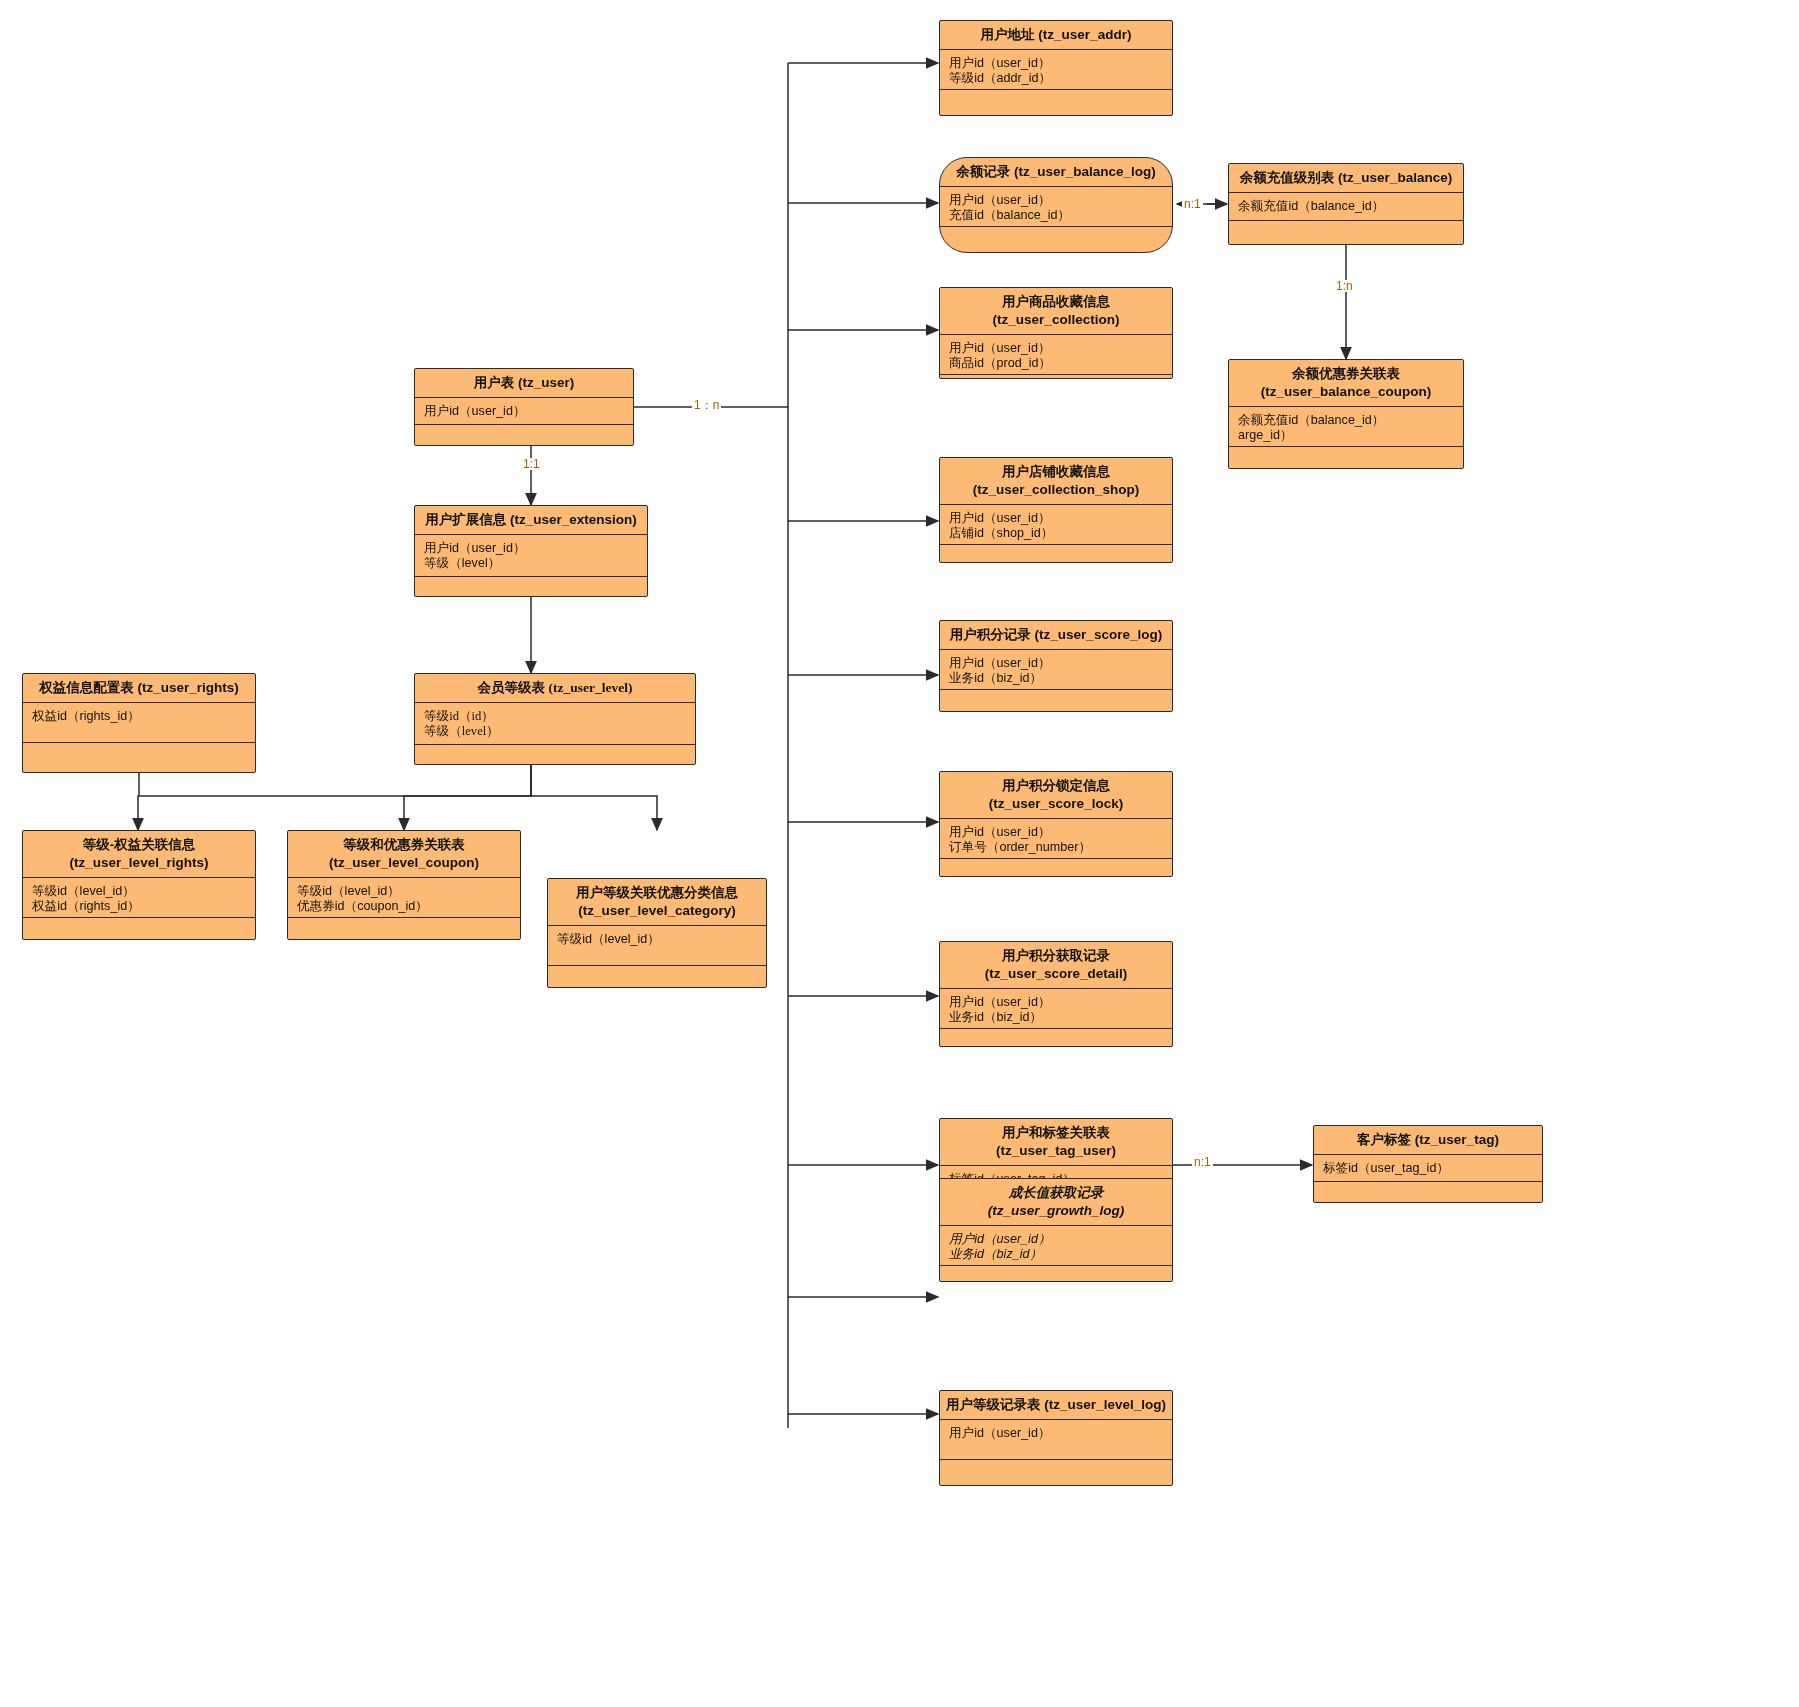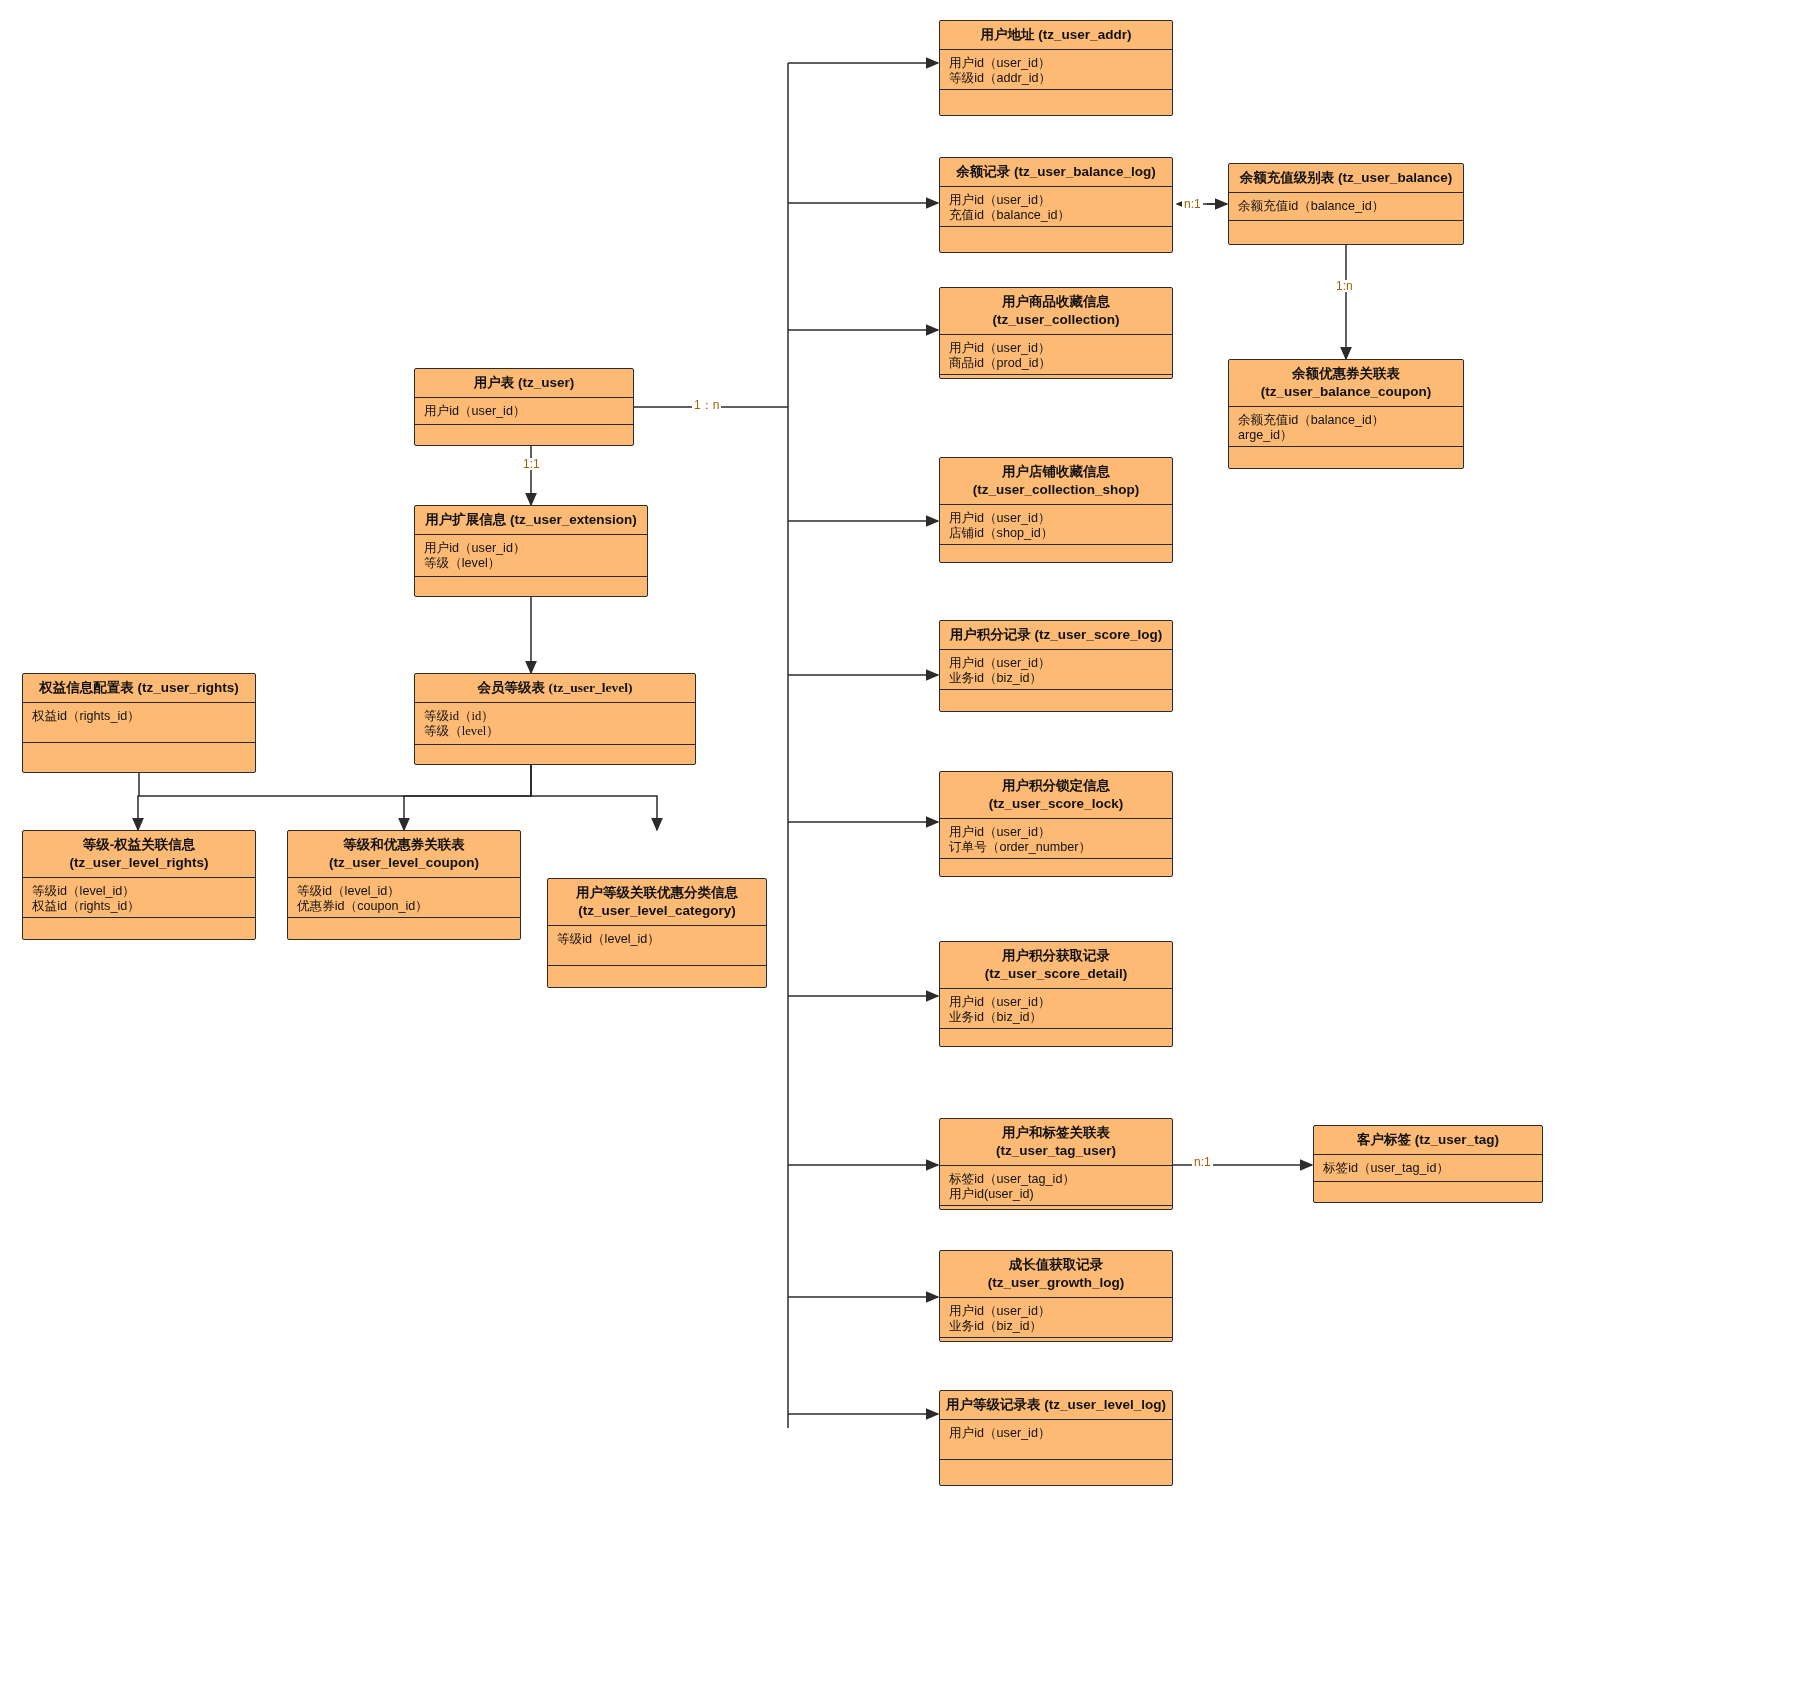--- a/index.html
+++ b/index.html
@@ -195,21 +195,21 @@
     <div class="title">
       <span>用户地址</span> <span>(tz_user_addr)</span>
     </div>
     <div class="fields" style="height:40px;">
       <div>用户id（user_id）</div>
       <div>等级id（addr_id）</div>
     </div>
     <div class="footer"></div>
   </div>
 
-  <div class="entity" style="left:939px;top:157px;width:234px;height:96px;">
+  <div class="entity" style="left:939px;top:157px;width:234px;height:96px;border-radius:28px;">
     <div class="title">
       <span>余额记录</span> <span>(tz_user_balance_log)</span>
     </div>
     <div class="fields" style="height:40px;">
       <div>用户id（user_id）</div>
       <div>充值id（balance_id）</div>
     </div>
     <div class="footer"></div>
   </div>
 
@@ -303,21 +303,21 @@
   <div class="entity" style="left:1313px;top:1125px;width:230px;height:78px;">
     <div class="title">
       <span>客户标签</span> <span>(tz_user_tag)</span>
     </div>
     <div class="fields" style="height:27px;">
       <div>标签id（user_tag_id）</div>
     </div>
     <div class="footer"></div>
   </div>
 
-  <div class="entity" style="left:939px;top:1250px;width:234px;height:92px;">
+  <div class="entity" style="left:939px;top:1178px;width:234px;height:104px;font-style:italic;">
     <div class="title">
       <span>成长值获取记录</span> <span>(tz_user_growth_log)</span>
     </div>
     <div class="fields" style="height:40px;">
       <div>用户id（user_id）</div>
       <div>业务id（biz_id）</div>
     </div>
     <div class="footer"></div>
   </div>
 

